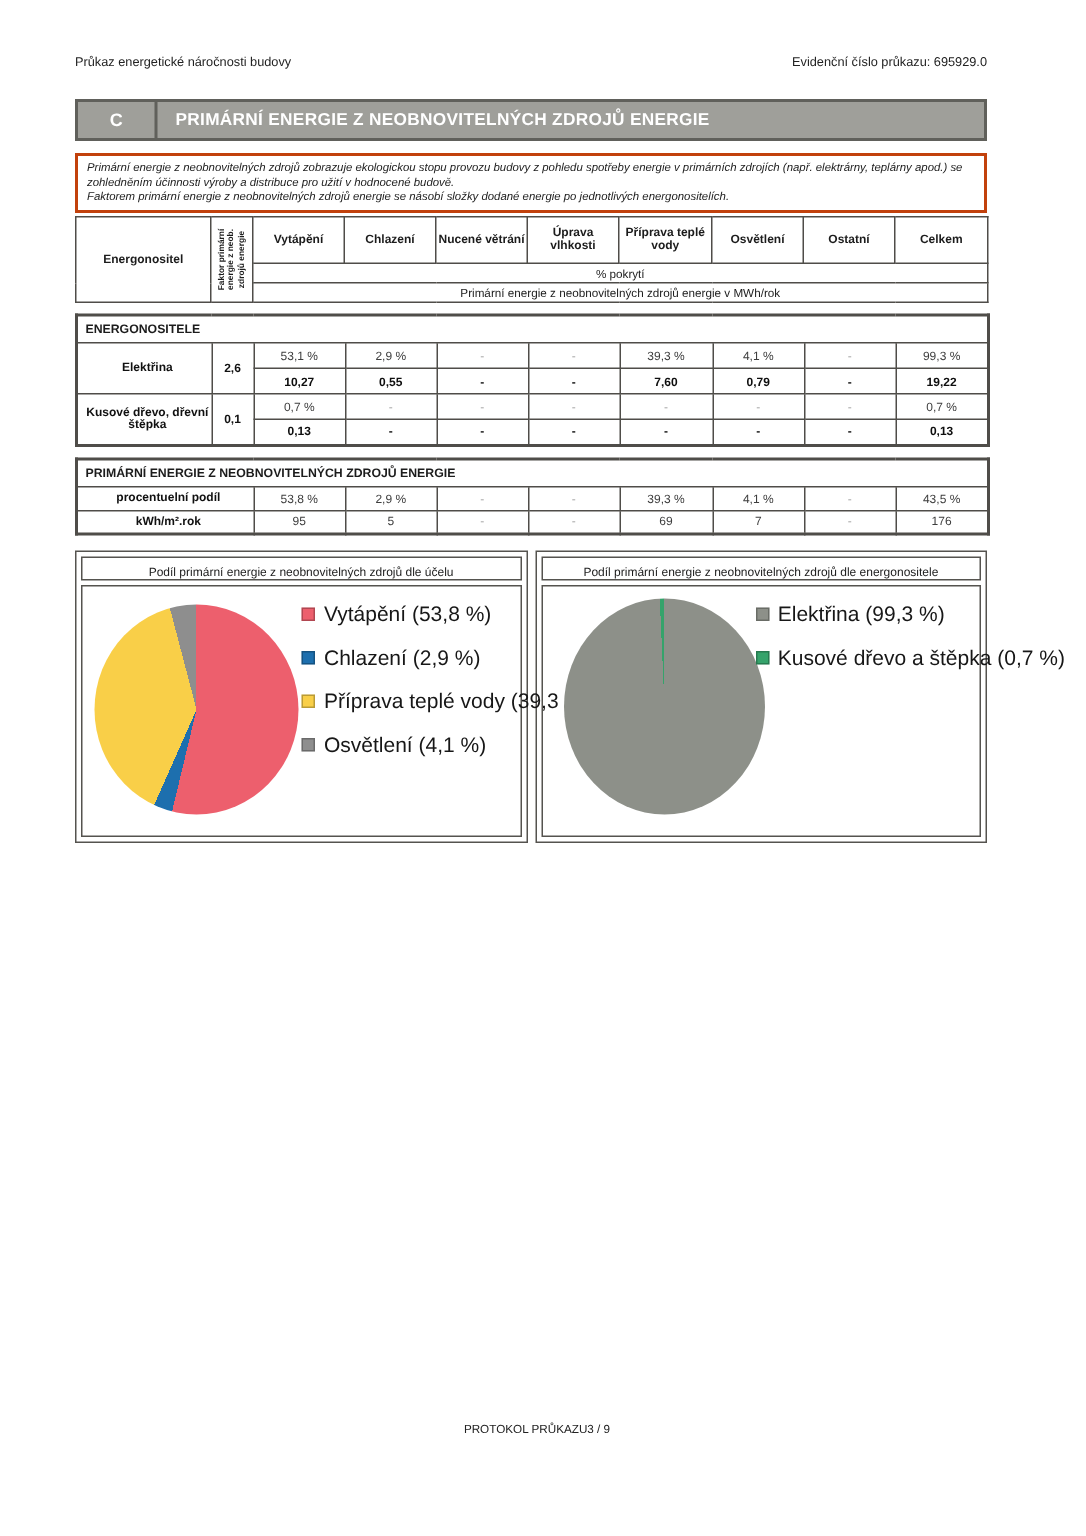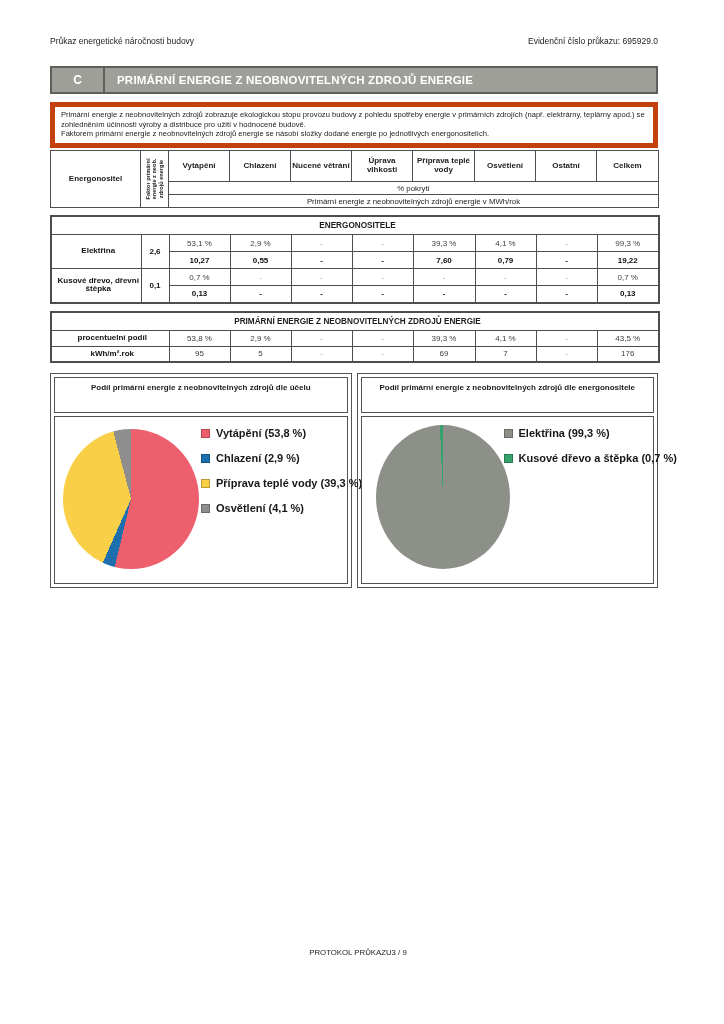--- a/index.html
+++ b/index.html
@@ -10,56 +10,56 @@
   
   .doc-header { display:flex; justify-content:space-between; padding-top:36px; font-size:8.5px; color:#222; }
 
   
   .section-bar { display:flex; margin-top:20px; height:28px; background:#9f9f9a; border:2px solid #60605b; }
   .section-letter { width:53px; border-right:2px solid #60605b; color:#ffffff; font-weight:bold; font-size:12px;
                     display:flex; align-items:center; justify-content:center; }
   .section-title { flex:1; color:#ffffff; font-weight:bold; font-size:11.5px; display:flex; align-items:center; padding-left:12px; letter-spacing:.2px; }
 
   
-  .intro-box { margin-top:8px; border:5px solid #c2410c; padding:3px 6px 4px 6px; font-size:7.6px; line-height:1.28; color:#222; }
+  .intro-box { margin-top:8px; border:2px solid #c2410c; padding:3px 6px 4px 6px; font-size:7.6px; font-style:italic; line-height:1.28; color:#222; }
 
   
   table { border-collapse:collapse; table-layout:fixed; width:608px; font-size:8px; }
   td, th { border:1px solid #4f4d49; overflow:hidden; white-space:nowrap; }
   .t1 { margin-top:2px; }
   .t1 th { font-weight:bold; font-size:8px; text-align:center; vertical-align:middle; height:31px; white-space:normal; line-height:1.1; padding:1px; }
   .t1 .span-row td { text-align:center; height:13px; font-size:7.8px; }
   .name-head { text-align:left; padding-left:4px; font-weight:bold; font-size:8.5px; white-space:normal; }
   .factor-head { position:relative; }
   .factor-head .vert { position:absolute; left:50%; top:50%; width:54px; transform:translate(-50%,-50%) rotate(-90deg);
                        font-size:5.6px; font-weight:bold; text-align:center; line-height:1.15; white-space:normal; }
 
   .boxed { border:2px solid #4f4d49; margin-top:7px; }
-  .box-title td { font-weight:bold; font-size:8.2px; text-align:center; padding:4px 0 4px 5px;margin-left:38px; }
+  .box-title td { font-weight:bold; font-size:8.2px; text-align:left; padding:4px 0 4px 5px;margin-left:38px; }
   .data-row td { height:17px; text-align:center; color:#3d3d3d; }
   .row-name { text-align:center; padding-left:4px; font-weight:bold; color:#111 !important; white-space:normal !important; line-height:1.1; }
   .row-factor { font-weight:bold; color:#111 !important; }
   .bold-row td { font-weight:bold; color:#0e0e0e; }
   .faint { color:#a3a3a3 !important; }
   .t3 .data-row td { height:16px;text-align:center; }
 
   
   .charts { display:flex; gap:5px; margin-top:10px; }
   .chart-panel { width:301.5px; border:1px solid #55534f; padding:3px; background:#fff; }
-  .chart-title { border:1px solid #55534f; height:36px; line-height:19px; text-align:center; font-weight:bold; font-size:8px; }
+  .chart-title { border:1px solid #55534f; height:16px; line-height:19px; text-align:center; font-weight:normal; font-size:8px; }
   .chart-body { border:1px solid #55534f; margin-top:3px; height:168px; position:relative; }
   .pie { position:absolute; border-radius:50%; }
   .pie-left { left:8px; top:12px; width:136px; height:140px; }
   .pie-right { left:14px; top:8px; width:134px; height:144px; }
   .legend { position:absolute; display:flex; flex-direction:column; gap:13px; }
   .legend-left { left:146px; top:10px; }
   .legend-right { left:142px; top:10px;justify-content:flex-end; }
   .legend-item { display:flex; align-items:center; gap:6px; }
   .swatch { width:9px; height:9px; display:inline-block; border:1px solid rgba(0,0,0,.25); }
-  .legend-label { font-size:11px; font-weight:bold; color:#171717; white-space:nowrap; }
+  .legend-label { font-size:14px; font-weight:normal; color:#171717; white-space:nowrap; }
 
   
   .page-footer { position:absolute; left:50px; right:58px; top:948px; display:flex; justify-content:center; font-size:7.8px; color:#222; }
 </style>
 </head>
 <body>
 
 <div class="page">
   <div class="content">
 

